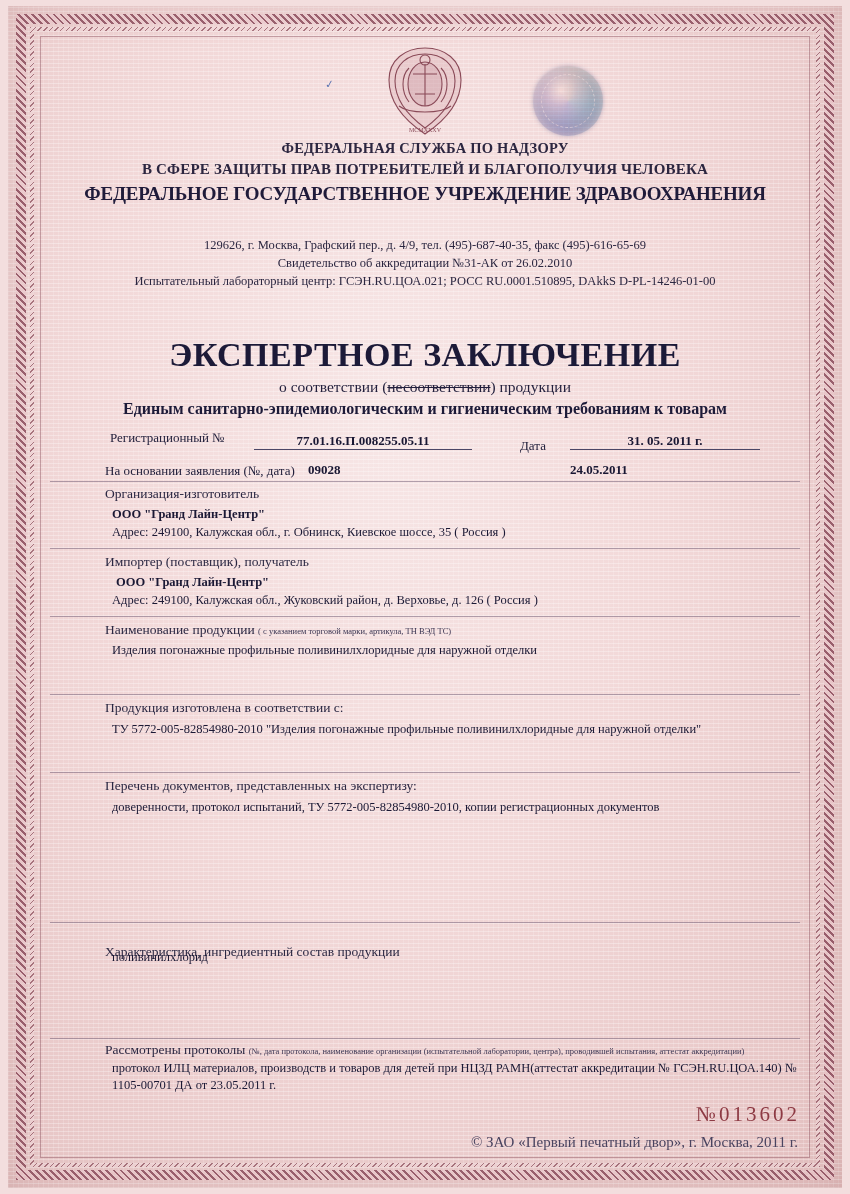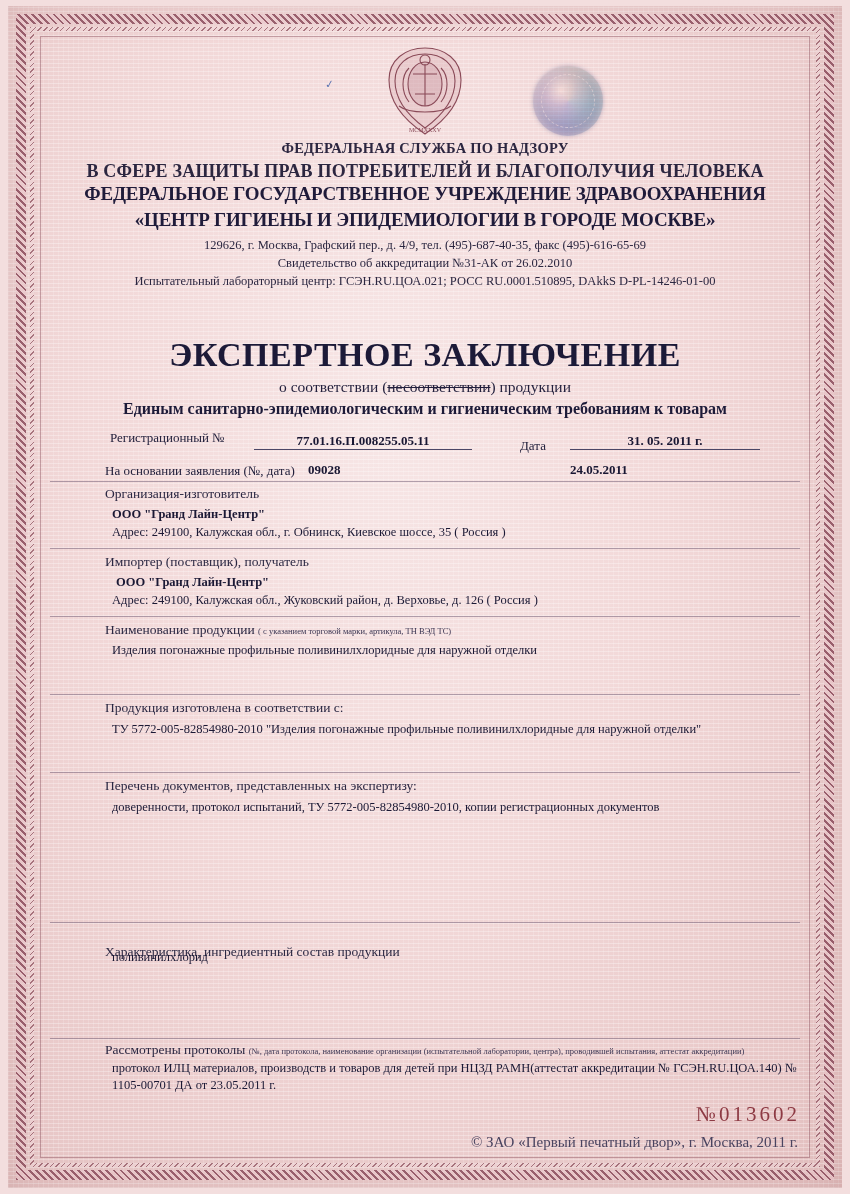--- a/index.html
+++ b/index.html
@@ -105,21 +105,21 @@
 
   
   .hdr {
     position: absolute;
     left: 0;
     right: 0;
     text-align: center;
     color: #2c2640;
   }
   .hdr1 { top: 96px; font-size: 14.5px; font-weight: bold; letter-spacing: .2px; }
-  .hdr2 { top: 117px; font-size: 18px; font-weight: bold; letter-spacing: .2px; }
+  .hdr2 { top: 117px; font-size: 15px; font-weight: bold; letter-spacing: .2px; }
   .hdr3 { top: 139px; font-size: 19px; font-weight: bold; color: #1f1b3a; letter-spacing: -.2px; }
   .hdr4 { top: 165px; font-size: 19px; font-weight: bold; color: #1f1b3a; letter-spacing: -.2px; }
   .hdr5 { top: 194px; font-size: 12.5px; color: #2b2640; }
   .hdr6 { top: 212px; font-size: 12.5px; color: #2b2640; }
   .hdr7 { top: 230px; font-size: 12.5px; color: #2b2640; }
 
   
   .title {
     position: absolute;
     left: 0; right: 0;
@@ -238,21 +238,20 @@
         <text x="60" y="88" text-anchor="middle" font-size="6" fill="#8a4a58" font-family="Liberation Serif, serif">МСМХXXV</text>
       </svg>
     </div>
 
     <div class="hologram"></div>
     <div class="pencil">✓</div>
 
     <div class="hdr hdr1">ФЕДЕРАЛЬНАЯ СЛУЖБА ПО НАДЗОРУ</div>
     <div class="hdr hdr2">В СФЕРЕ ЗАЩИТЫ ПРАВ ПОТРЕБИТЕЛЕЙ И БЛАГОПОЛУЧИЯ  ЧЕЛОВЕКА</div>
     <div class="hdr hdr3">ФЕДЕРАЛЬНОЕ ГОСУДАРСТВЕННОЕ УЧРЕЖДЕНИЕ ЗДРАВООХРАНЕНИЯ</div>
-    <div class="hdr hdr4">«ЦЕНТР ГИГИЕНЫ И ЭПИДЕМИОЛОГИИ В ГОРОДЕ МОСКВЕ»</div>
     <div class="hdr hdr5">129626, г. Москва, Графский пер., д. 4/9,  тел. (495)-687-40-35, факс (495)-616-65-69</div>
     <div class="hdr hdr6">Свидетельство об аккредитации №31-АК от 26.02.2010</div>
     <div class="hdr hdr7">Испытательный лабораторный центр:  ГСЭН.RU.ЦОА.021;  РОСС RU.0001.510895,  DAkkS  D-PL-14246-01-00</div>
 
     <div class="title">ЭКСПЕРТНОЕ ЗАКЛЮЧЕНИЕ</div>
     <div class="subtitle">
       <span>о соответствии (</span><span class="strike">несоответствии</span><span>) продукции</span>
     </div>
     <div class="subtitle2">Единым санитарно-эпидемиологическим и гигиеническим требованиям к товарам</div>
 

